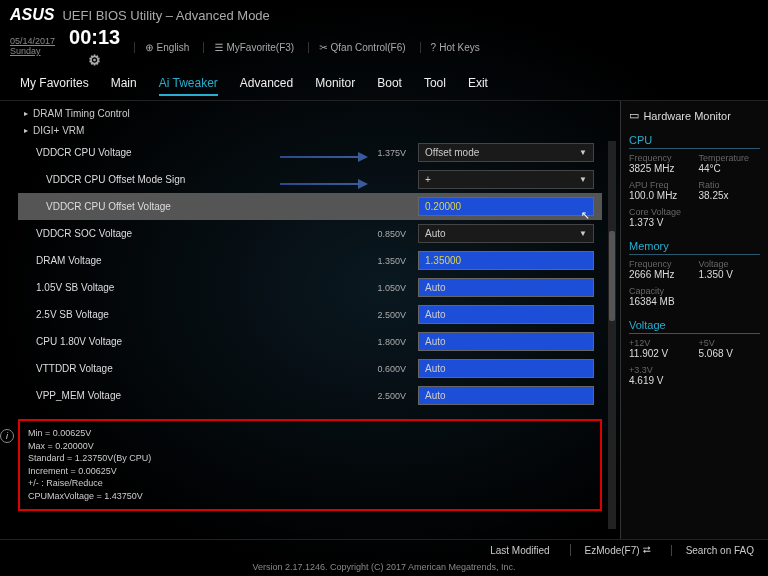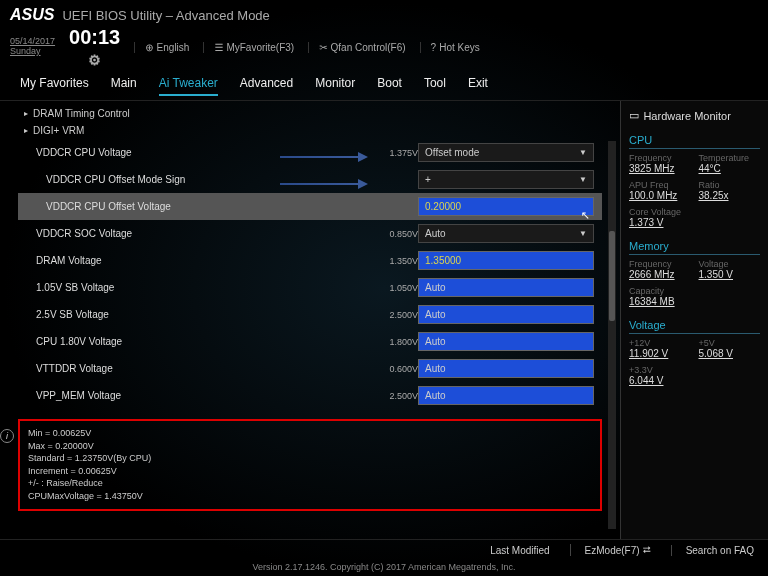--- a/index.html
+++ b/index.html
@@ -16,21 +16,21 @@
 .clock { font-size: 20px; color: #fff; font-weight: bold; display: flex; align-items: center; gap: 3px; flex-direction: column; }
 .gear { font-size: 14px; color: #aaa; }
 .hdr-item { color: #aaa; display: flex; align-items: center; gap: 3px; border-left: 1px solid #333; padding-left: 10px; }
 .tabs { display: flex; gap: 22px; padding: 6px 20px 4px; font-size: 12px; border-bottom: 1px solid #222; }
 .tab { color: #eee; cursor: pointer; padding-bottom: 4px; }
 .tab.active { color: #2aaecf; border-bottom: 2px solid #2aaecf; }
 .main-area { flex: 1; display: flex; overflow: hidden; }
 .settings-panel { flex: 1; padding: 4px 18px; overflow-y: auto; position: relative; }
 .tree-item { font-size: 10px; color: #ccc; padding: 3px 6px; display: flex; align-items: center; gap: 5px; }
 .tree-arrow { font-size: 8px; }
-.setting-row { display: flex; align-items: center; padding: 4px 8px 4px 18px; font-size: 10px; min-height: 24px; position: relative; }
+.setting-row { display: flex; align-items: center; padding: 4px 8px 4px 18px; font-size: 10px; min-height: 24px; position: relative; gap: 12px; }
 .setting-row.highlighted { background: #555; }
 .setting-label { flex: 1; color: #ddd; }
 .setting-value { width: 52px; font-size: 9px; color: #aaa; text-align: right; }
 .setting-control { width: 176px; }
 .dropdown { width: 100%; background: #1a1a1a; border: 1px solid #444; color: #ccc; font-size: 10px; padding: 3px 6px; display: flex; justify-content: space-between; align-items: center; }
 .input-field { width: 100%; background: #1d4ed8; border: 1px solid #666; padding: 3px 6px; font-size: 10px; }
 .input-field.yellow { color: #dbd54f; }
 .arrow-annotation { position: absolute; left: 280px; width: 80px; height: 2px; background: linear-gradient(90deg, #2a4a8a, #3a5a9a); }
 .arrow-annotation::after { content: ''; position: absolute; right: -8px; top: -4px; border-left: 10px solid #3a5a9a; border-top: 5px solid transparent; border-bottom: 5px solid transparent; }
 .arrow1 { top: 55px; }
@@ -38,21 +38,21 @@
 .arrow3 { top: 109px; }
 .cursor-icon { position: absolute; right: 30px; top: 108px; font-size: 11px; color: #fff; z-index: 5; }
 .info-box { border: 2px solid #d00; padding: 6px 8px; font-size: 9px; line-height: 1.4; margin: 10px 0 4px; position: relative; }
 .info-icon { position: absolute; left: -20px; top: 8px; width: 14px; height: 14px; border: 1px solid #888; border-radius: 50%; display: flex; align-items: center; justify-content: center; font-size: 9px; font-style: italic; }
 .hw-monitor { width: 148px; background: rgba(10,10,10,0.9); border-left: 1px solid #333; padding: 8px; font-size: 10px; overflow-y: auto; }
 .hw-title { color: #ddd; font-size: 11px; display: flex; align-items: center; gap: 4px; margin-bottom: 6px; }
 .hw-section { color: #2aaecf; font-size: 11px; border-bottom: 1px solid #2a5a6f; padding: 6px 0 2px; margin-bottom: 4px; }
 .hw-row { display: flex; gap: 8px; margin-bottom: 6px; }
 .hw-col { flex: 1; }
 .hw-label { color: #666; font-size: 9px; }
-.hw-value { color: #ddd; font-size: 10px; text-decoration: underline; }
+.hw-value { color: #ddd; font-size: 10px; }
 .footer { display: flex; justify-content: flex-end; align-items: center; gap: 20px; padding: 4px 14px; font-size: 10px; border-top: 1px solid #222; }
 .footer-item { color: #ccc; cursor: pointer; display: flex; align-items: center; gap: 3px; }
 .footer-item.sep { border-left: 1px solid #444; padding-left: 14px; }
 .version-bar { text-align: center; font-size: 9px; color: #888; padding: 2px 0 4px; }
 .chevron { font-size: 8px; }
 .sb { position: absolute; right: 4px; top: 40px; bottom: 10px; width: 8px; background: #222; }
 .sb-thumb { position: absolute; left: 1px; right: 1px; top: 90px; height: 90px; background: #555; border-radius: 2px; }
 </style>
 </head>
 <body>
@@ -270,21 +270,21 @@
             <div class="hw-value">11.902 V</div>
           </div>
         <div class="hw-col">
             <div class="hw-label">+5V</div>
             <div class="hw-value">5.068 V</div>
           </div>
       </div>
       <div class="hw-row">
         <div class="hw-col">
             <div class="hw-label">+3.3V</div>
-            <div class="hw-value">6.044 V</div>
+            <div class="hw-value">4.619 V</div>
           </div>
       </div>
     </div>
   </div>
 
   <div class="footer">
     <div class="footer-item">Last Modified</div>
     <div class="footer-item sep">
         <span>EzMode(F7)</span>
         <span>⮂</span>

